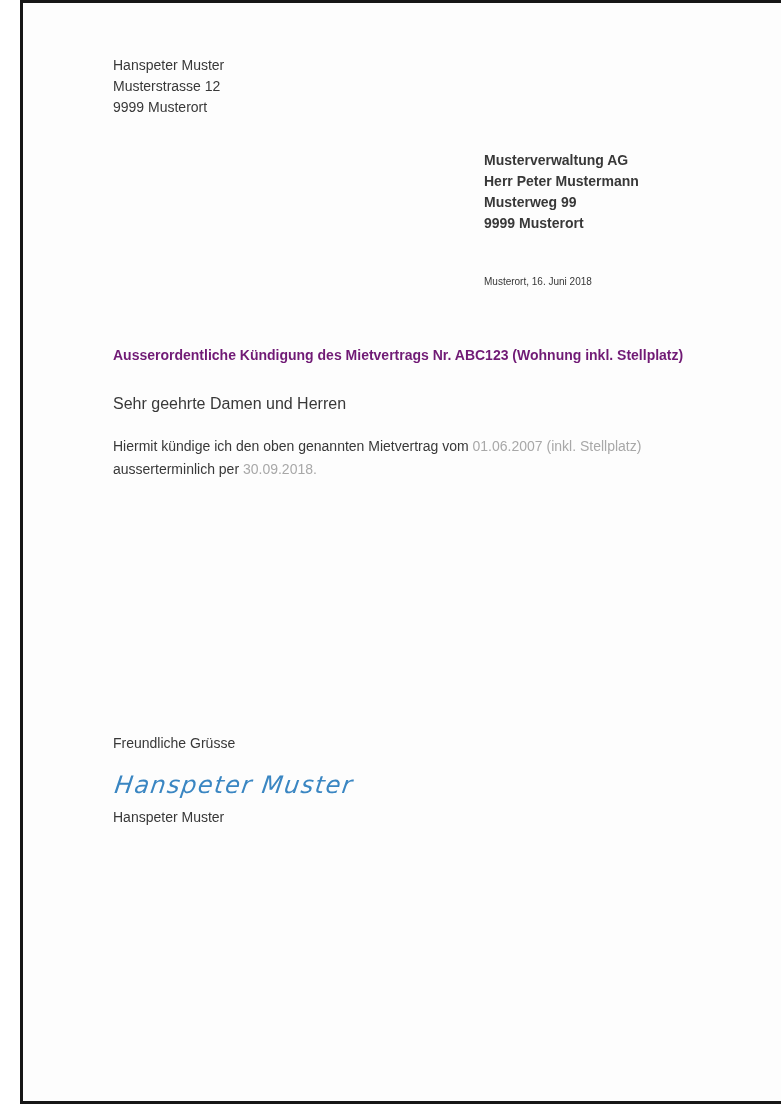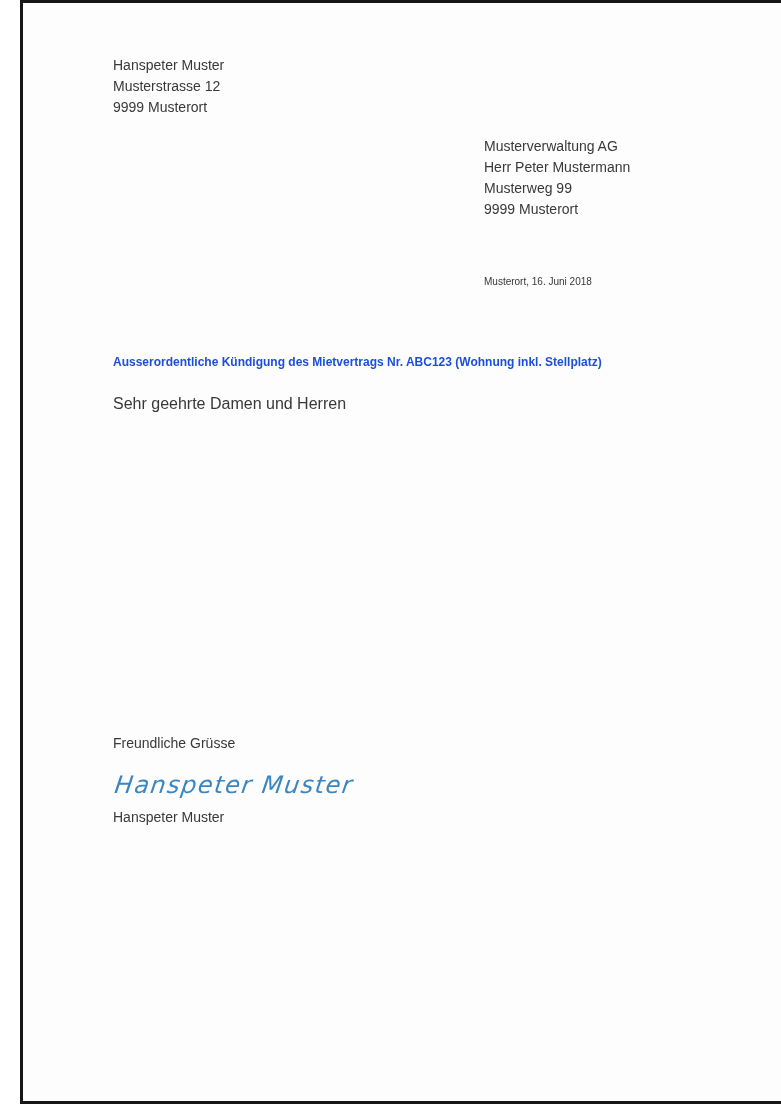--- a/index.html
+++ b/index.html
@@ -11,25 +11,25 @@
     background: #fdfdfd;
     border: 3px solid #161616;
     font-family: "Liberation Sans", "DejaVu Sans", sans-serif;
     color: #383838;
     overflow: hidden;
     margin-left: 20px;
   }
   .block { position: absolute; }
   .addr-line { font-size: 14px; line-height: 21px; white-space: nowrap; }
   .sender    { left: 90px;  top: 52px; }
-  .recipient { left: 461px; top: 133px; }
+  .recipient { left: 461px; top: 147px; font-weight: bold; }
   .date-line { left: 461px; top: 273px; font-size: 10px; white-space: nowrap; }
   .subject   {
-    left: 90px; top: 352px; width: 620px;
-    font-size: 12px; font-weight: bold; color: #1d4ed8; white-space: nowrap;
+    left: 90px; top: 344px; width: 620px;
+    font-size: 14px; font-weight: bold; color: #701a75; white-space: nowrap;
   }
   .salutation { left: 90px; top: 392px; font-size: 16px; }
   .para { left: 90px; max-width: 590px; font-size: 14px; line-height: 23px; }
   .p1 { top: 432px; }
   .p2 { top: 492px; }
   .p3 { top: 552px; }
   .p4 { top: 611px; }
   .muted { color: #a8a8a8; }
   .closing { left: 90px; top: 732px; font-size: 14px; }
   .signature-script {
@@ -62,20 +62,21 @@
     <div class="addr-line">Musterweg 99</div>
     <div class="addr-line">9999 Musterort</div>
   </div>
 
   <div class="block date-line">Musterort, 16. Juni 2018</div>
 
   <div class="block subject">Ausserordentliche Kündigung des Mietvertrags Nr. ABC123 (Wohnung inkl. Stellplatz)</div>
 
   <div class="block salutation">Sehr geehrte Damen und Herren</div>
 
+  <div class="block para p1"><span>Hiermit kündige ich den oben genannten Mietvertrag vom </span><span class="muted">01.06.2007 (inkl. Stellplatz)</span><span> ausserterminlich per </span><span class="muted">30.09.2018.</span></div>
 
 
 
 
   <div class="block closing">Freundliche Grüsse</div>
 
   <div class="block signature-script">Hanspeter Muster</div>
 
   <div class="block signature-name">Hanspeter Muster</div>
 

